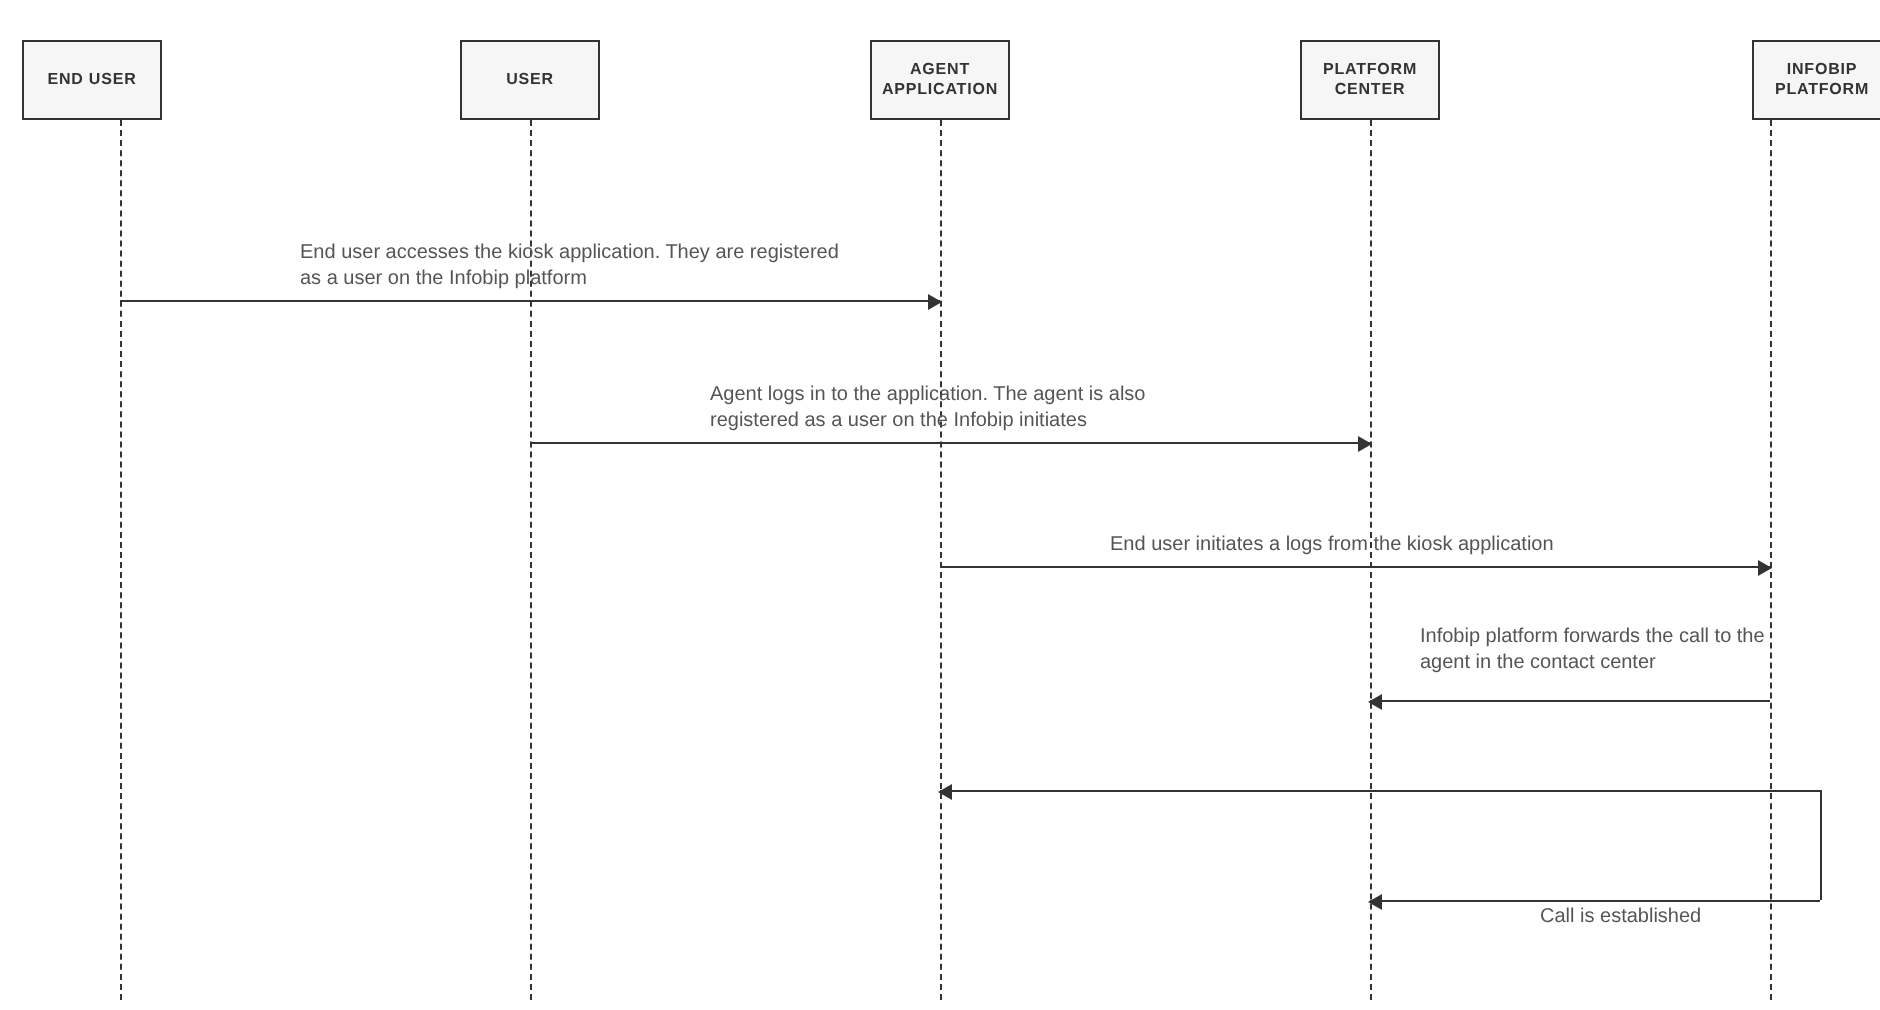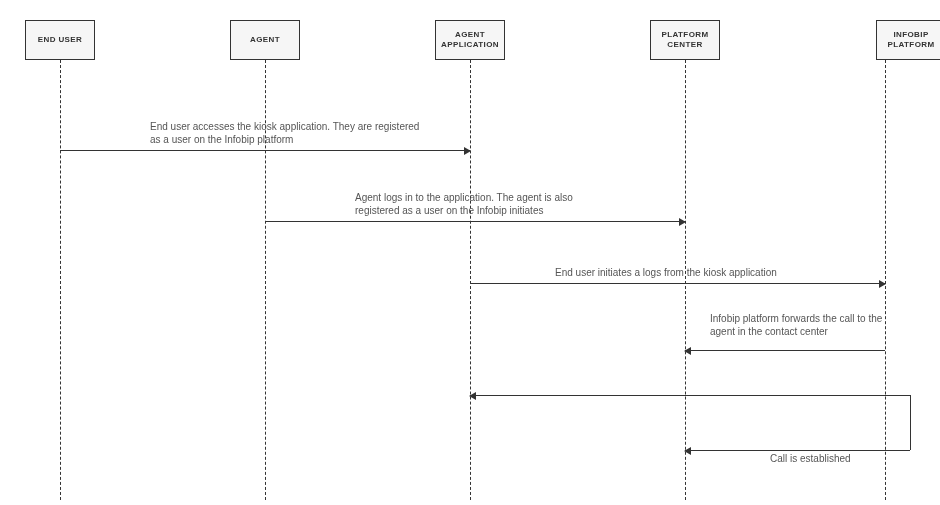--- a/index.html
+++ b/index.html
@@ -74,25 +74,25 @@
   }
   .loop-horiz {
     position: absolute;
     height: 1px;
     background: #333;
   }
 </style>
 </head>
 <body>
 
-<div class="actor-box" style="left:25px">
+<div class="actor-box" style="left:11px">
     <span>END USER</span>
   </div>
 <div class="actor-box" style="left:230px">
-    <span>AGENT</span>
+    <span>USER</span>
   </div>
 <div class="actor-box" style="left:435px">
     <span>AGENT APPLICATION</span>
   </div>
 <div class="actor-box" style="left:650px">
     <span>PLATFORM CENTER</span>
   </div>
 <div class="actor-box" style="left:876px">
     <span>INFOBIP PLATFORM</span>
   </div>

